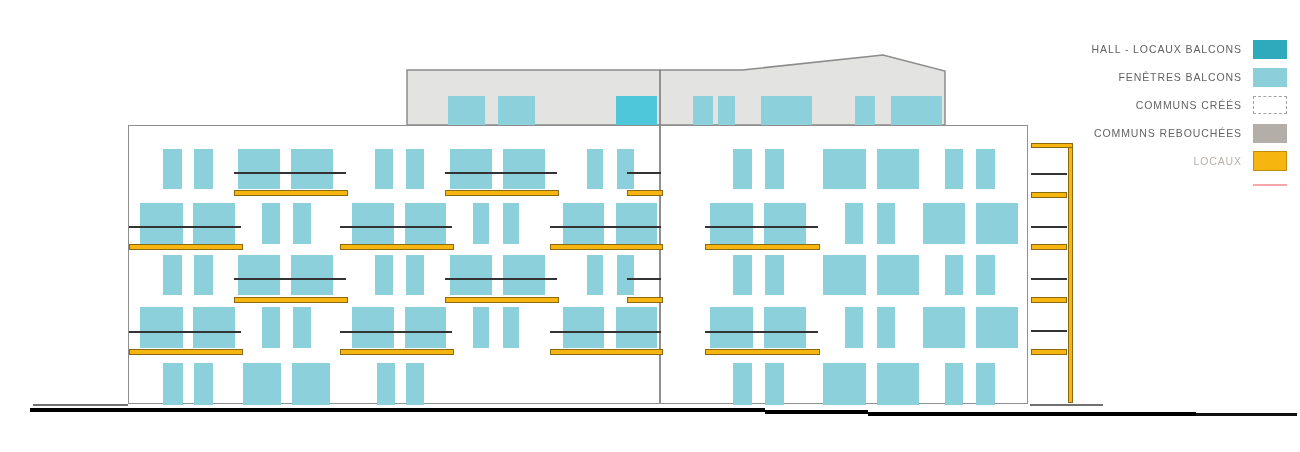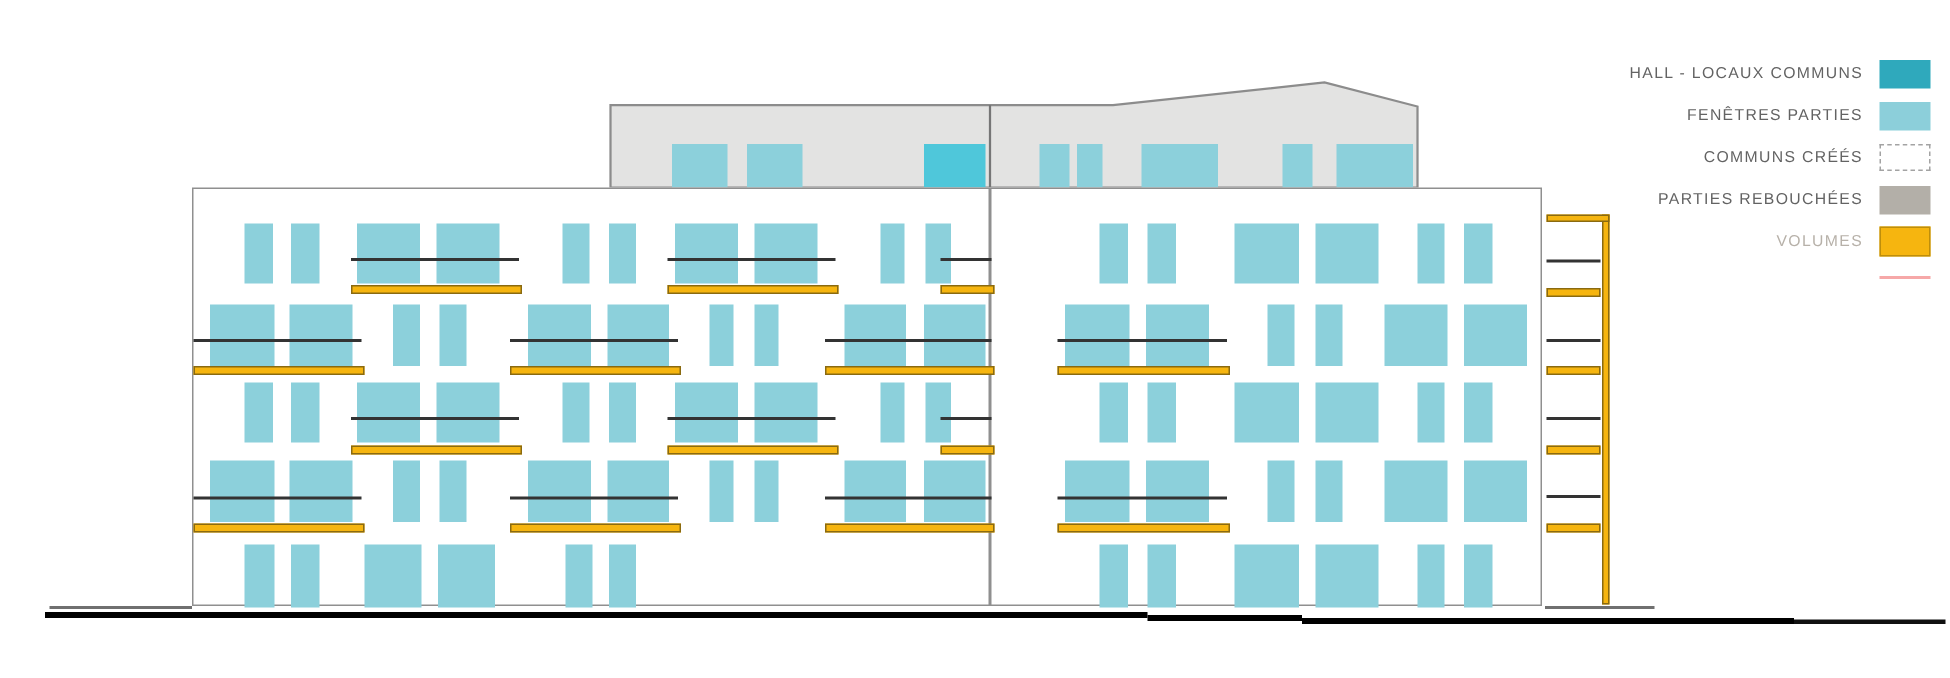--- a/index.html
+++ b/index.html
@@ -163,34 +163,34 @@
       <div class="abs" style="left: 33px; top: 404px; width: 95px; height: 1.5px; background: rgb(112, 112, 112);"></div>
       <div class="abs" style="left: 1030px; top: 404px; width: 73px; height: 1.5px; background: rgb(112, 112, 112);"></div>
       <div class="abs" style="left: 30px; top: 408px; width: 735px; height: 4px; background: rgb(0, 0, 0);"></div>
       <div class="abs" style="left: 765px; top: 410px; width: 103px; height: 4px; background: rgb(0, 0, 0);"></div>
       <div class="abs" style="left: 868px; top: 412px; width: 328px; height: 4px; background: rgb(0, 0, 0);"></div>
       <div class="abs" style="left: 1196px; top: 413px; width: 101px; height: 2.5px; background: rgb(17, 17, 17);"></div>
     </div>
 
   <div class="legend">
     <div class="legend-row">
-      <span class="legend-label">HALL - LOCAUX COMMUNS</span>
+      <span class="legend-label">HALL - LOCAUX BALCONS</span>
       <span class="swatch" style="background: rgb(47, 169, 188);"></span>
     </div>
     <div class="legend-row">
-      <span class="legend-label">FENÊTRES PARTIES</span>
+      <span class="legend-label">FENÊTRES BALCONS</span>
       <span class="swatch" style="background: rgb(140, 207, 218);"></span>
     </div>
     <div class="legend-row">
       <span class="legend-label">COMMUNS CRÉÉS</span>
       <span class="swatch dashed" style="background: rgb(255, 255, 255);"></span>
     </div>
     <div class="legend-row">
-      <span class="legend-label">PARTIES REBOUCHÉES</span>
+      <span class="legend-label">COMMUNS REBOUCHÉES</span>
       <span class="swatch" style="background: rgb(179, 175, 168);"></span>
     </div>
     <div class="legend-row">
-      <span class="legend-label muted">VOLUMES</span>
+      <span class="legend-label muted">LOCAUX</span>
       <span class="swatch balcony" style="background: rgb(246, 181, 15);"></span>
     </div>
     <div class="legend-underline" style="background: rgb(246, 168, 168);"></div>
   </div>
 </div>
 
 </body></html>

